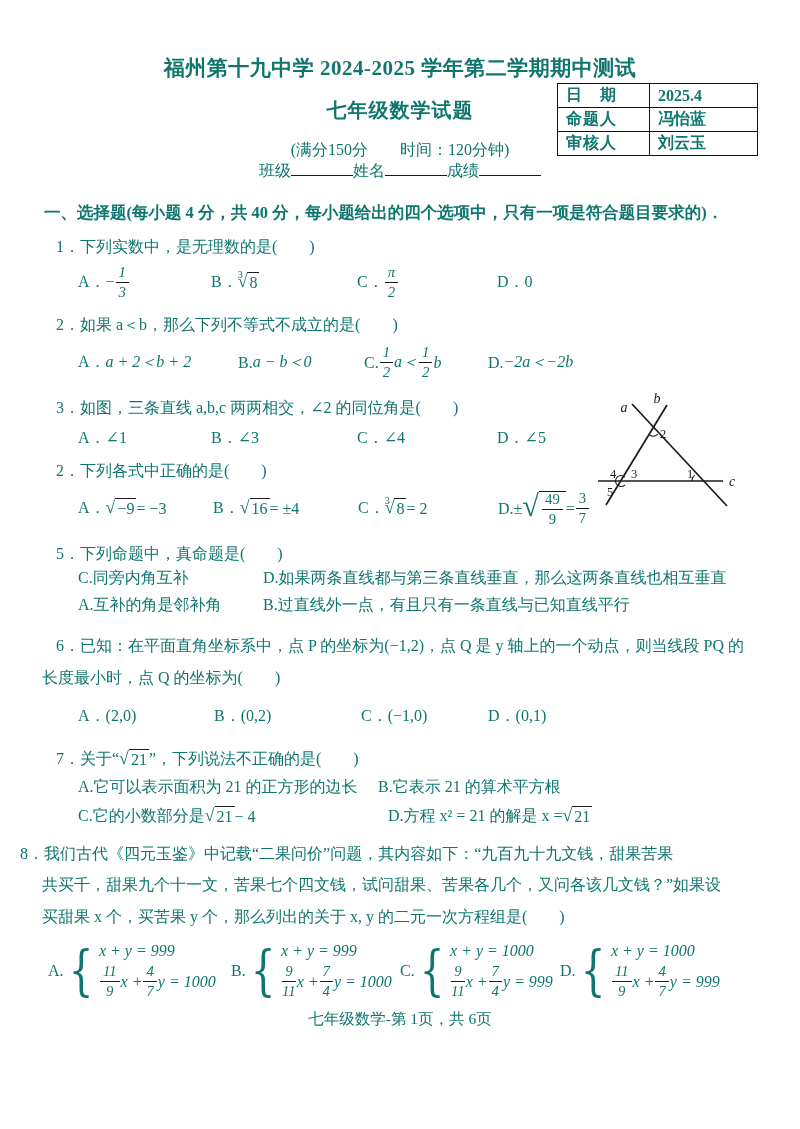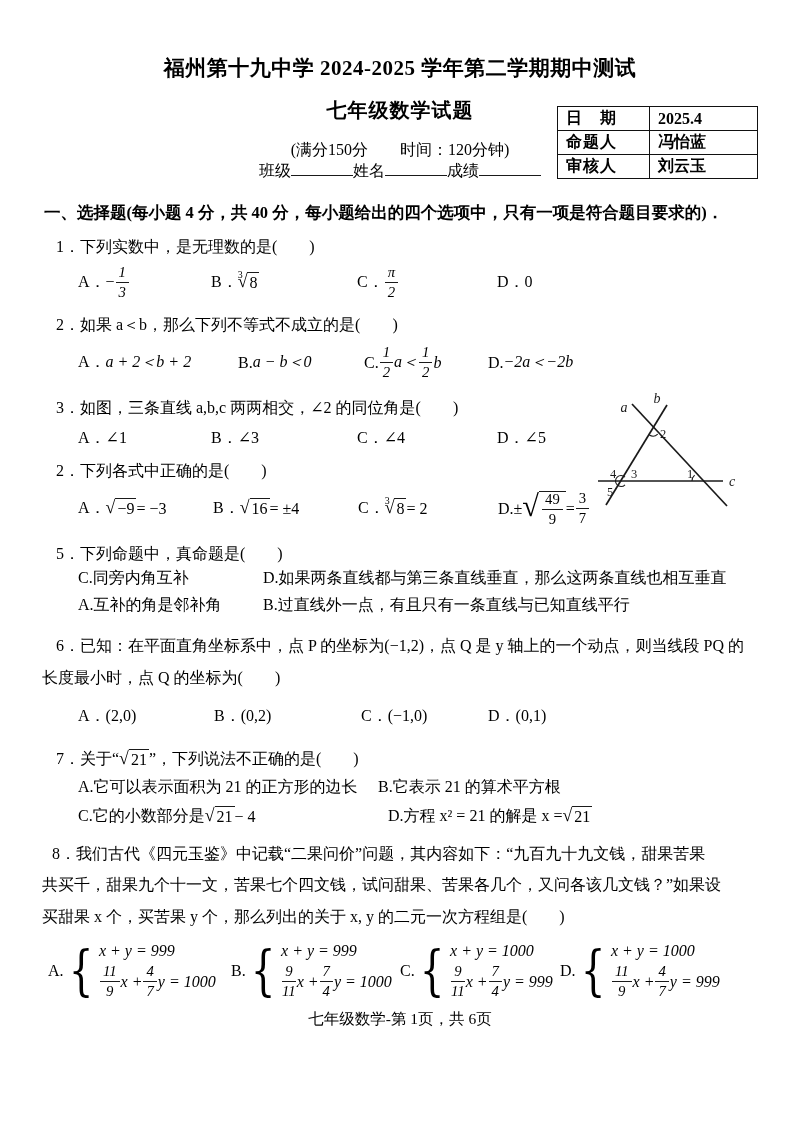--- a/index.html
+++ b/index.html
@@ -1,28 +1,28 @@
 <!DOCTYPE html>
 <html><head>
 <meta charset="utf-8">
 <style>
   * { margin:0; padding:0; box-sizing:border-box; }
   html,body { background:#fff; }
   .page {
     position:relative; width:800px; height:1129px; margin:0 auto;
-    background:#ffffff; color:#000000;
+    background:#ffffff; color:#0f766e;
     font-family:"Liberation Serif","DejaVu Serif",serif;
     font-size:16px; overflow:hidden;
   }
   .title { padding-top:54px; text-align:center; font-size:21px; font-weight:bold; letter-spacing:0.5px; }
   .subtitle { margin-top:15px; text-align:center; font-size:20px; font-weight:bold; letter-spacing:1px; }
   .meta { margin-top:16px; text-align:center; font-size:16px; }
   .blanks { margin-top:0; text-align:center; font-size:16px; }
   .uline { display:inline-block; width:62px; border-bottom:1.4px solid #1a1a1a; height:15px; }
-  .info-table { position:absolute; left:557px; top:106px; border-collapse:collapse; font-size:16px;padding-left:16px; }
+  .info-table { position:absolute; left:557px; top:83px; border-collapse:collapse; font-size:16px;padding-left:16px; }
   .info-table td { border:1.6px solid #111; padding:1px 8px; height:22px; }
   .info-table td.lab { width:92px; font-weight:bold; letter-spacing:1px; }
   .info-table td.val { width:108px; font-weight:bold; }
   .sec-heading { margin:20px 0 0 44px; font-size:16.5px; font-weight:bold; }
   .stem { margin:11px 0 0 56px; line-height:1.5; }
   .stem2 { margin:4px 0 0 42px; line-height:1.5; }
   .opts { display:flex; margin-left:78px; align-items:center; }
   .opt { display:inline-flex; align-items:center; white-space:nowrap; }
   .it { font-style:italic; }
   .frac { display:inline-block; text-align:center; vertical-align:middle; line-height:1; font-size:0.92em; margin:0 1px; }
@@ -223,21 +223,21 @@
     </span>
     <span class="opt">
       <span>D.方程 x² = 21 的解是 x = </span>
         <span class="sqrt">
           <span class="sign">√</span>
           <span class="rad">21</span>
         </span>
     </span>
   </div>
 
-  <div class="stem" style="margin-top:14px;margin-left:52px;line-height:1.65">8．我们古代《四元玉鉴》中记载“二果问价”问题，其内容如下：“九百九十九文钱，甜果苦果</div>
+  <div class="stem" style="margin-top:14px;margin-left:20px;line-height:1.65">8．我们古代《四元玉鉴》中记载“二果问价”问题，其内容如下：“九百九十九文钱，甜果苦果</div>
   <div class="stem2" style="margin-left:42px;line-height:1.65">共买千，甜果九个十一文，苦果七个四文钱，试问甜果、苦果各几个，又问各该几文钱？”如果设</div>
   <div class="stem2" style="margin-left:42px;margin-top:6px;line-height:1.65">买甜果 x 个，买苦果 y 个，那么列出的关于 x, y 的二元一次方程组是(　　)</div>
 
   <div class="opts" style="margin-left:48px;margin-top:12px">
     <span class="opt" style="width:183px">
       <span>A.</span>
       <span class="sys">
           <span class="brace">{</span>
         <span class="eqs">
           <span class="eq it">x + y = 999</span>

